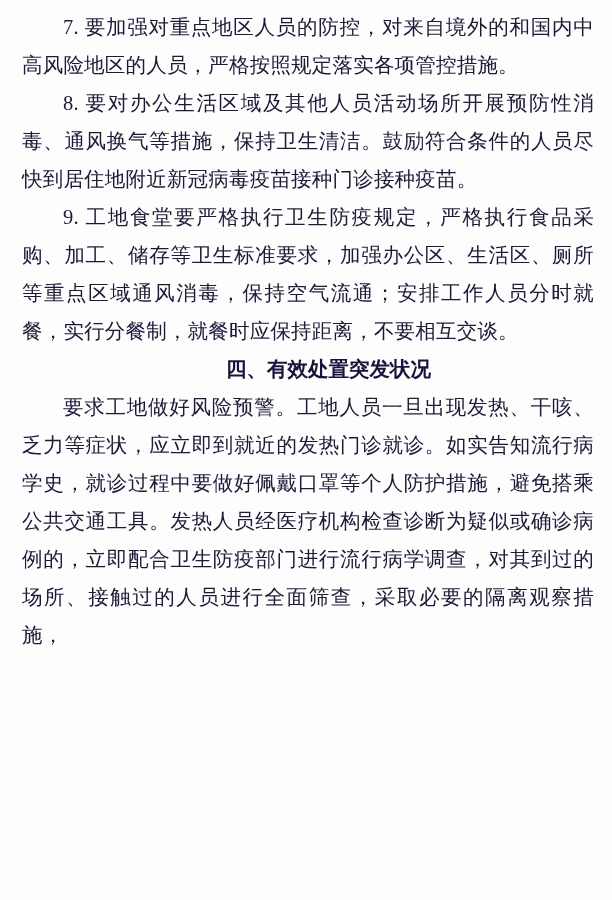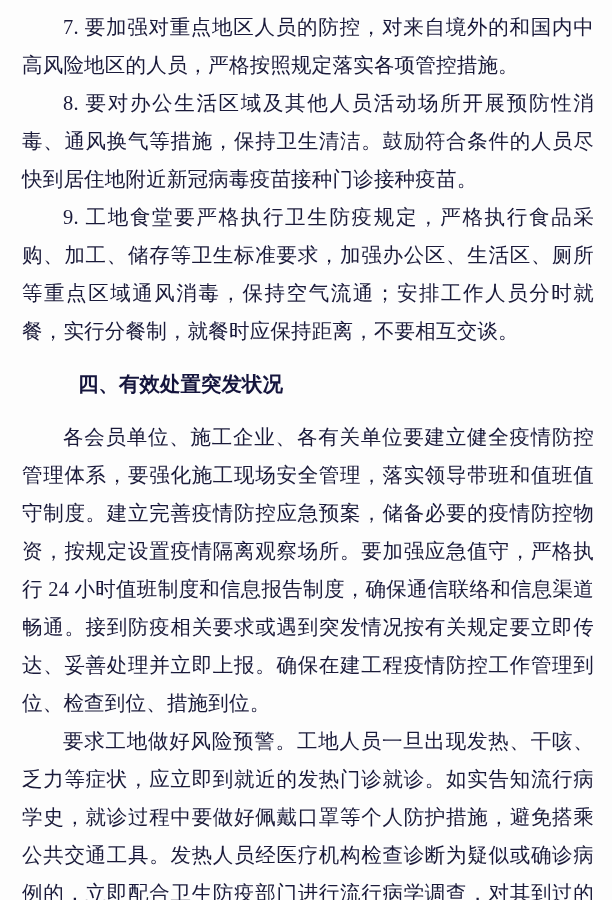--- a/index.html
+++ b/index.html
@@ -40,35 +40,35 @@
   }
   p.indent {
     text-indent: 2em;
   }
   p.heading {
     text-indent: 2em;
     font-weight: bold;
     font-size: 20.5px;
     line-height: 38px;
     color: #14143c;
-    margin: 15px;
+    margin: 0;
+    text-align: center;
   }
 </style>
 </head>
 <body>
 
 <div class="page">
   <div class="doc-body">
 
     <p class="para indent">7. 要加强对重点地区人员的防控，对来自境外的和国内中高风险地区的人员，严格按照规定落实各项管控措施。</p>
 
     <p class="para indent">8. 要对办公生活区域及其他人员活动场所开展预防性消毒、通风换气等措施，保持卫生清洁。鼓励符合条件的人员尽快到居住地附近新冠病毒疫苗接种门诊接种疫苗。</p>
 
     <p class="para indent">9. 工地食堂要严格执行卫生防疫规定，严格执行食品采购、加工、储存等卫生标准要求，加强办公区、生活区、厕所等重点区域通风消毒，保持空气流通；安排工作人员分时就餐，实行分餐制，就餐时应保持距离，不要相互交谈。</p>
 
     <p class="heading">四、有效处置突发状况</p>
 
-    <p class="para indent">各会员单位、施工企业、各有关单位要建立健全疫情防控管理体系，要强化施工现场安全管理，落实领导带班和值班值守制度。建立完善疫情防控应急预案，储备必要的疫情防控物资，按规定设置疫情隔离观察场所。要加强应急值守，严格执行 24 小时值班制度和信息报告制度，确保通信联络和信息渠道畅通。接到防疫相关要求或遇到突发情况按有关规定要立即传达、妥善处理并立即上报。确保在建工程疫情防控工作管理到位、检查到位、措施到位。</p>
 
     <p class="para indent"><span>要求工地做好风险预警。工地人员一旦出现发热、干咳、乏力等症状，应立即到就近的发热门诊就诊。如实告知流行病学史，就诊过程中要做好佩戴口罩等个人防护措施，避免搭乘公共交通工具。发热人员经医疗机构检查诊断为疑似或确诊病例的，立即配合卫生防疫部门进行流行病学调查，对其到过的场所、接触过的人员进行全面筛查，采取必要的隔离观察措施，</span></p>
 
   </div>
 </div>
 
 </body></html>

